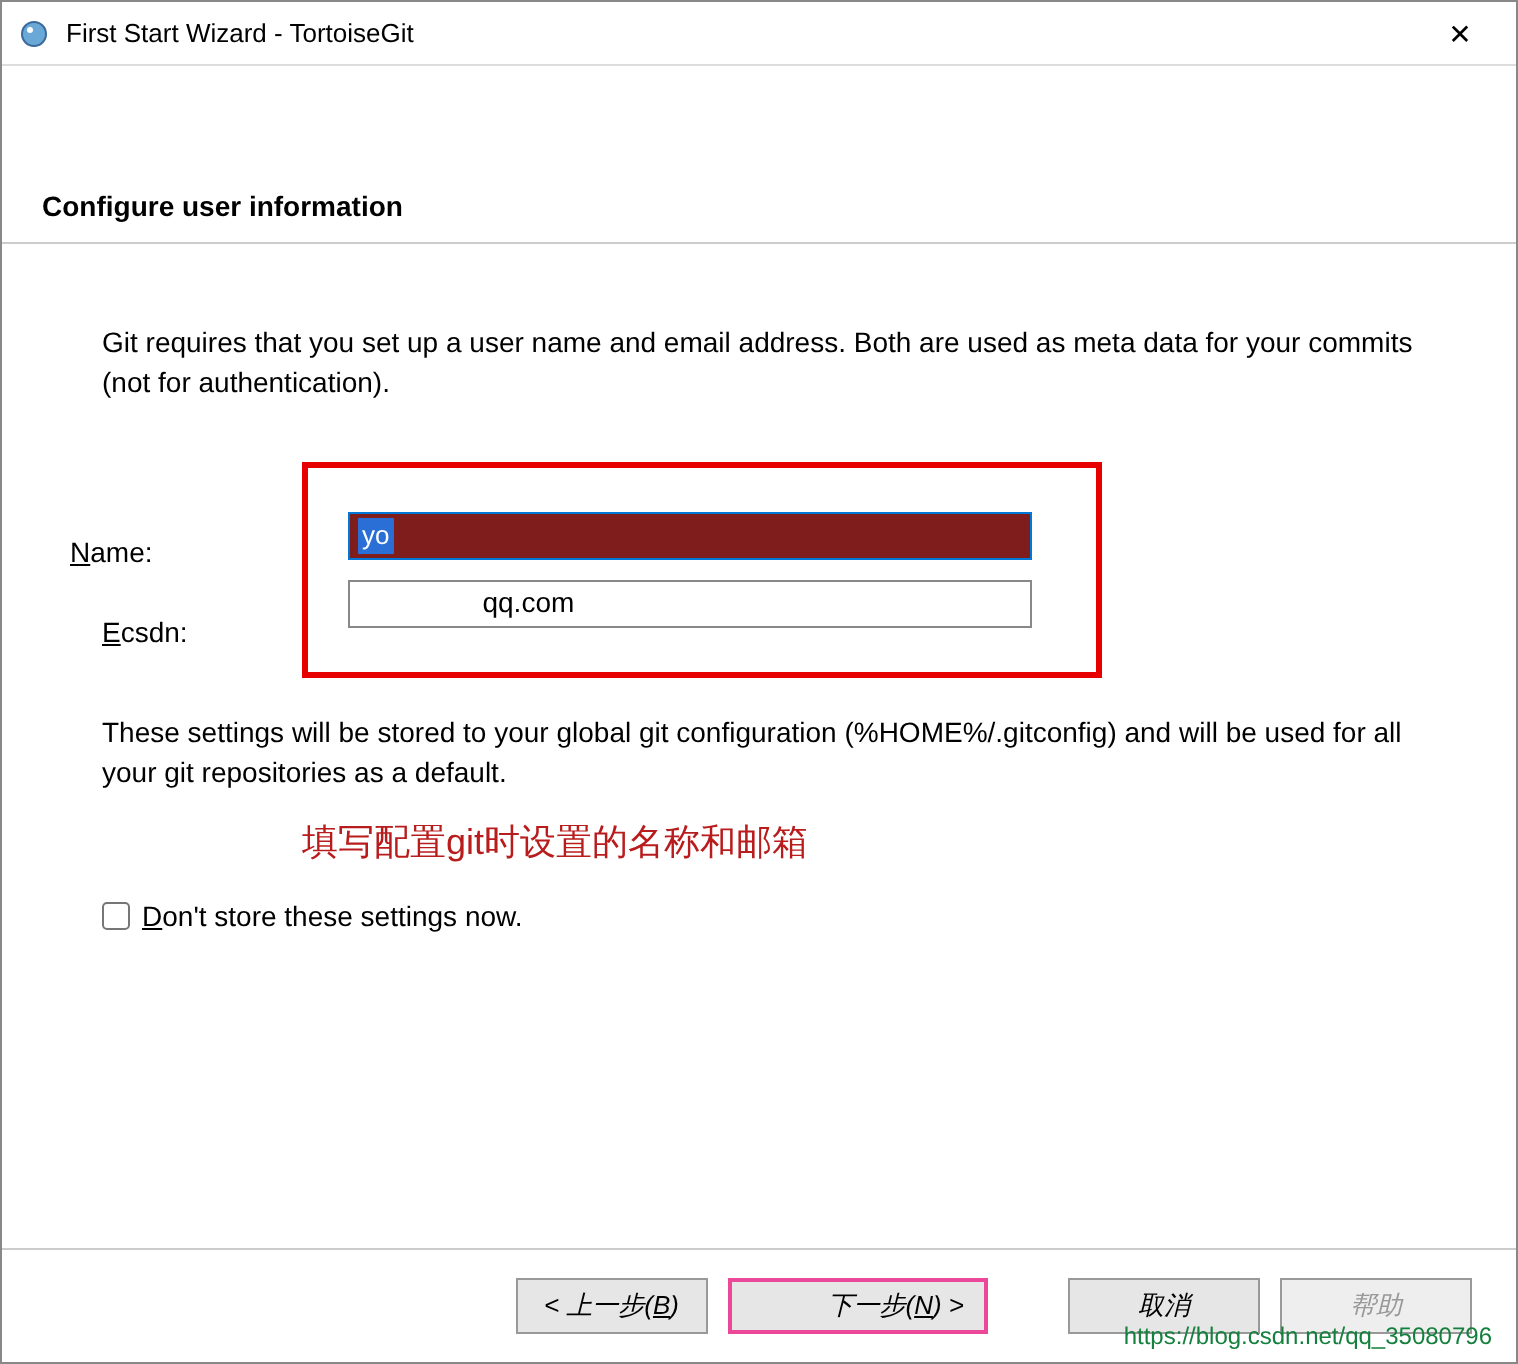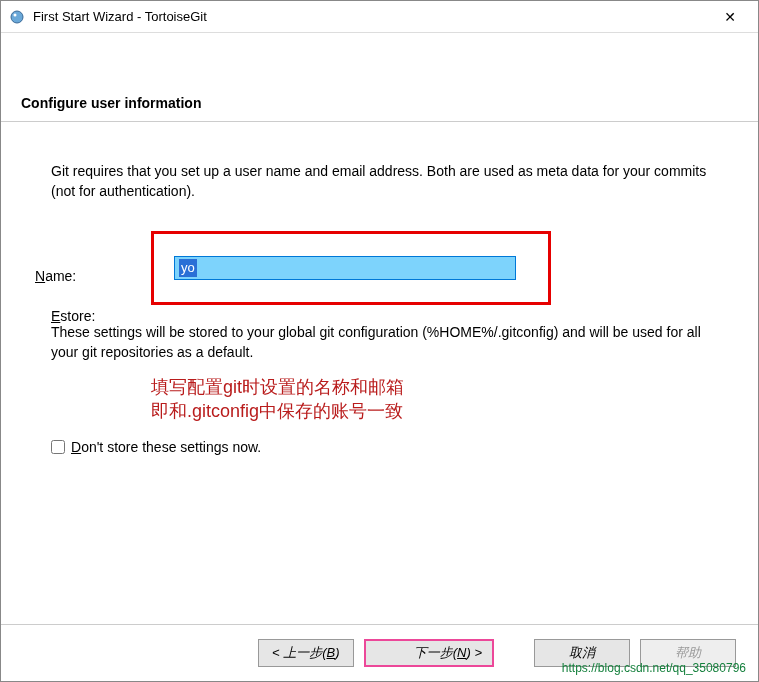--- a/index.html
+++ b/index.html
@@ -90,21 +90,21 @@
       left: 50px;
       top: 186px;
     }
     .underline-first {
       text-decoration: underline;
     }
     .name-input {
       width: 342px;
       height: 24px;
       border: 1px solid #0078d7;
-      background: #7dd3fc;
+      background: #7f1d1d;
       padding: 2px 4px;
       font-size: 13px;
       color: #000;
     }
     .name-value {
       background: #2a6fd6;
       color: #fff;
       padding: 0 2px;
       display: inline-block;
       height: 18px;
@@ -195,33 +195,35 @@
 </div>
 
 <div class="header-section">
   <div class="header-title">Configure user information</div>
 </div>
 
 <div class="content">
   <div class="desc">Git requires that you set up a user name and email address. Both are used as meta data for your commits (not for authentication).</div>
 
   <div class="form-label label-name"><span class="underline-first">N</span><span>ame:</span></div>
-  <div class="form-label label-email"><span class="underline-first">E</span><span>store:</span></div>
+  <div class="form-label label-email"><span class="underline-first">E</span><span>csdn:</span></div>
 
   <div class="form-box">
     <div class="form-row">
       <div class="name-input"><span class="name-value">yo</span></div>
     </div>
+    <div class="form-row">
+      <div class="email-input">&nbsp;&nbsp;&nbsp;&nbsp;&nbsp;&nbsp;&nbsp;&nbsp;&nbsp;&nbsp;&nbsp;&nbsp;&nbsp;&nbsp;&nbsp;&nbsp;<span>qq.com</span></div>
+    </div>
   </div>
 
   <div class="info-text">These settings will be stored to your global git configuration (%HOME%/.gitconfig) and will be used for all your git repositories as a default.</div>
 
   <div class="annotation">
     <div>填写配置git时设置的名称和邮箱</div>
-    <div>即和.gitconfig中保存的账号一致</div>
   </div>
 
   <div class="checkbox-row">
     <input type="checkbox" style="">
     <label><span class="underline-first">D</span><span>on't store these settings now.</span></label>
   </div>
 </div>
 
 <div class="button-bar">
   <button class="btn"><span>&lt; 上一步(<u>B</u>)</span></button>

